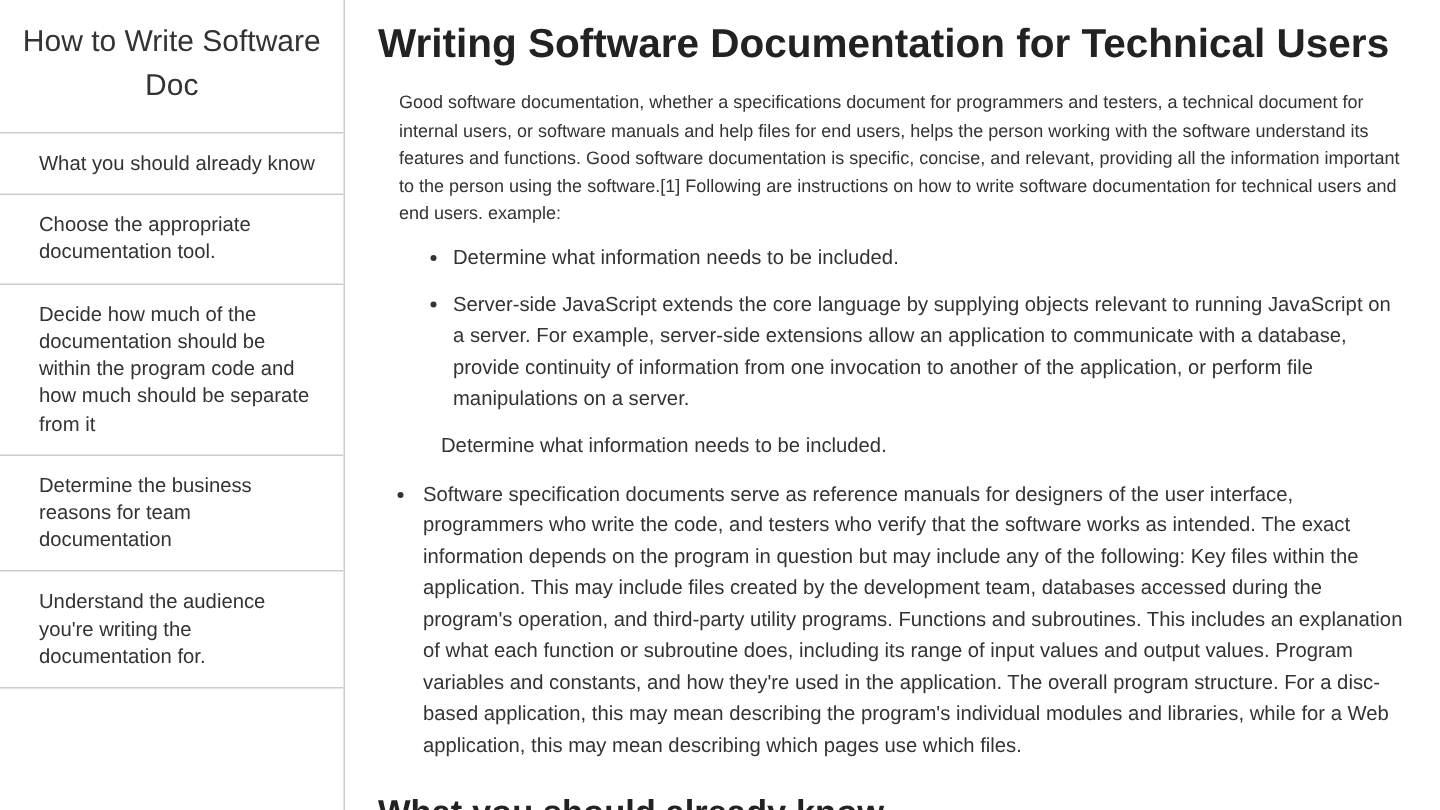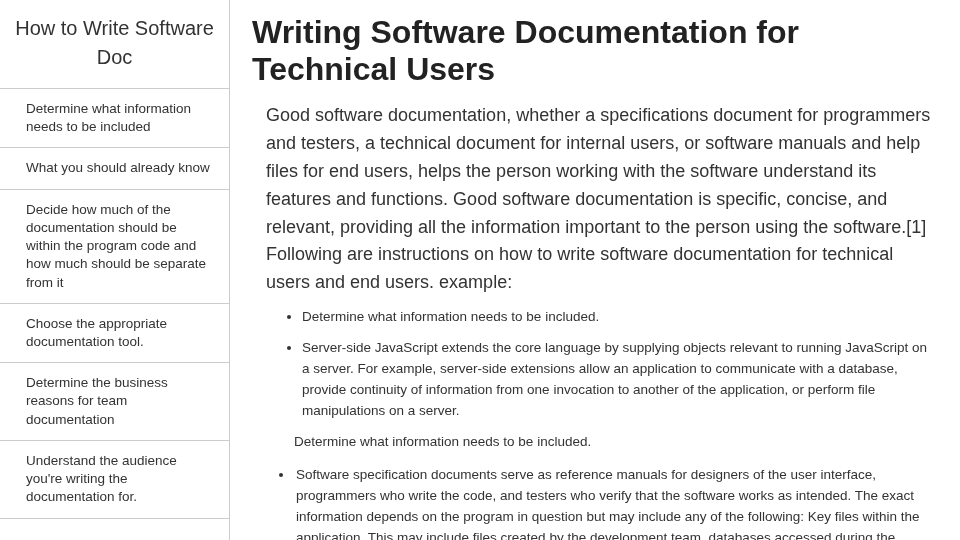--- a/index.html
+++ b/index.html
@@ -40,34 +40,34 @@
     border-bottom: 1px solid #ccc;
     color: #333;
     cursor: pointer;
   }
   .main {
     flex: 1;
     padding: 14px 22px 0 22px;
     overflow: hidden;
   }
   .main h1 {
-    font-size: 32px;
+    font-size: 27px;
     font-weight: 600;
     margin-bottom: 14px;
     color: #222;
   }
   .main h2 {
     font-size: 23px;
     font-weight: 600;
     margin-top: 20px;
     margin-bottom: 14px;
     color: #222;
   }
   .intro, .para {
-    font-size: 18px;
+    font-size: 12px;
     line-height: 1.55;
     margin-left: 14px;
     margin-bottom: 10px;
     color: #333;
   }
   .sublist {
     margin-left: 50px;
     margin-bottom: 10px;
   }
   .sublist li {
@@ -83,35 +83,33 @@
   }
   .point-list {
     margin-left: 28px;
     margin-bottom: 10px;
   }
   .point-list li {
     font-size: 13.5px;
     line-height: 1.55;
     margin-bottom: 10px;
     padding-left: 2px;
-    margin-left: 14px;
   }
 </style>
 </head>
 <body>
 
 <div class="page">
 
   <aside class="sidebar">
     <div class="sidebar-title">How to Write Software Doc</div>
     <ul class="nav-list">
-      <li class="nav-item">Determine what information needs to be included</li>
       <li class="nav-item">What you should already know</li>
+      <li class="nav-item">Choose the appropriate documentation tool.</li>
       <li class="nav-item">Decide how much of the documentation should be within the program code and how much should be separate from it</li>
-      <li class="nav-item">Choose the appropriate documentation tool.</li>
       <li class="nav-item">Determine the business reasons for team documentation</li>
       <li class="nav-item">Understand the audience you're writing the documentation for.</li>
 
     </ul>
   </aside>
 
   <main class="main">
     <h1>Writing Software Documentation for Technical Users</h1>
     <p class="intro">Good software documentation, whether a specifications document for programmers and testers, a technical document for internal users, or software manuals and help files for end users, helps the person working with the software understand its features and functions. Good software documentation is specific, concise, and relevant, providing all the information important to the person using the software.[1] Following are instructions on how to write software documentation for technical users and end users. example:</p>
     <ul class="sublist">

